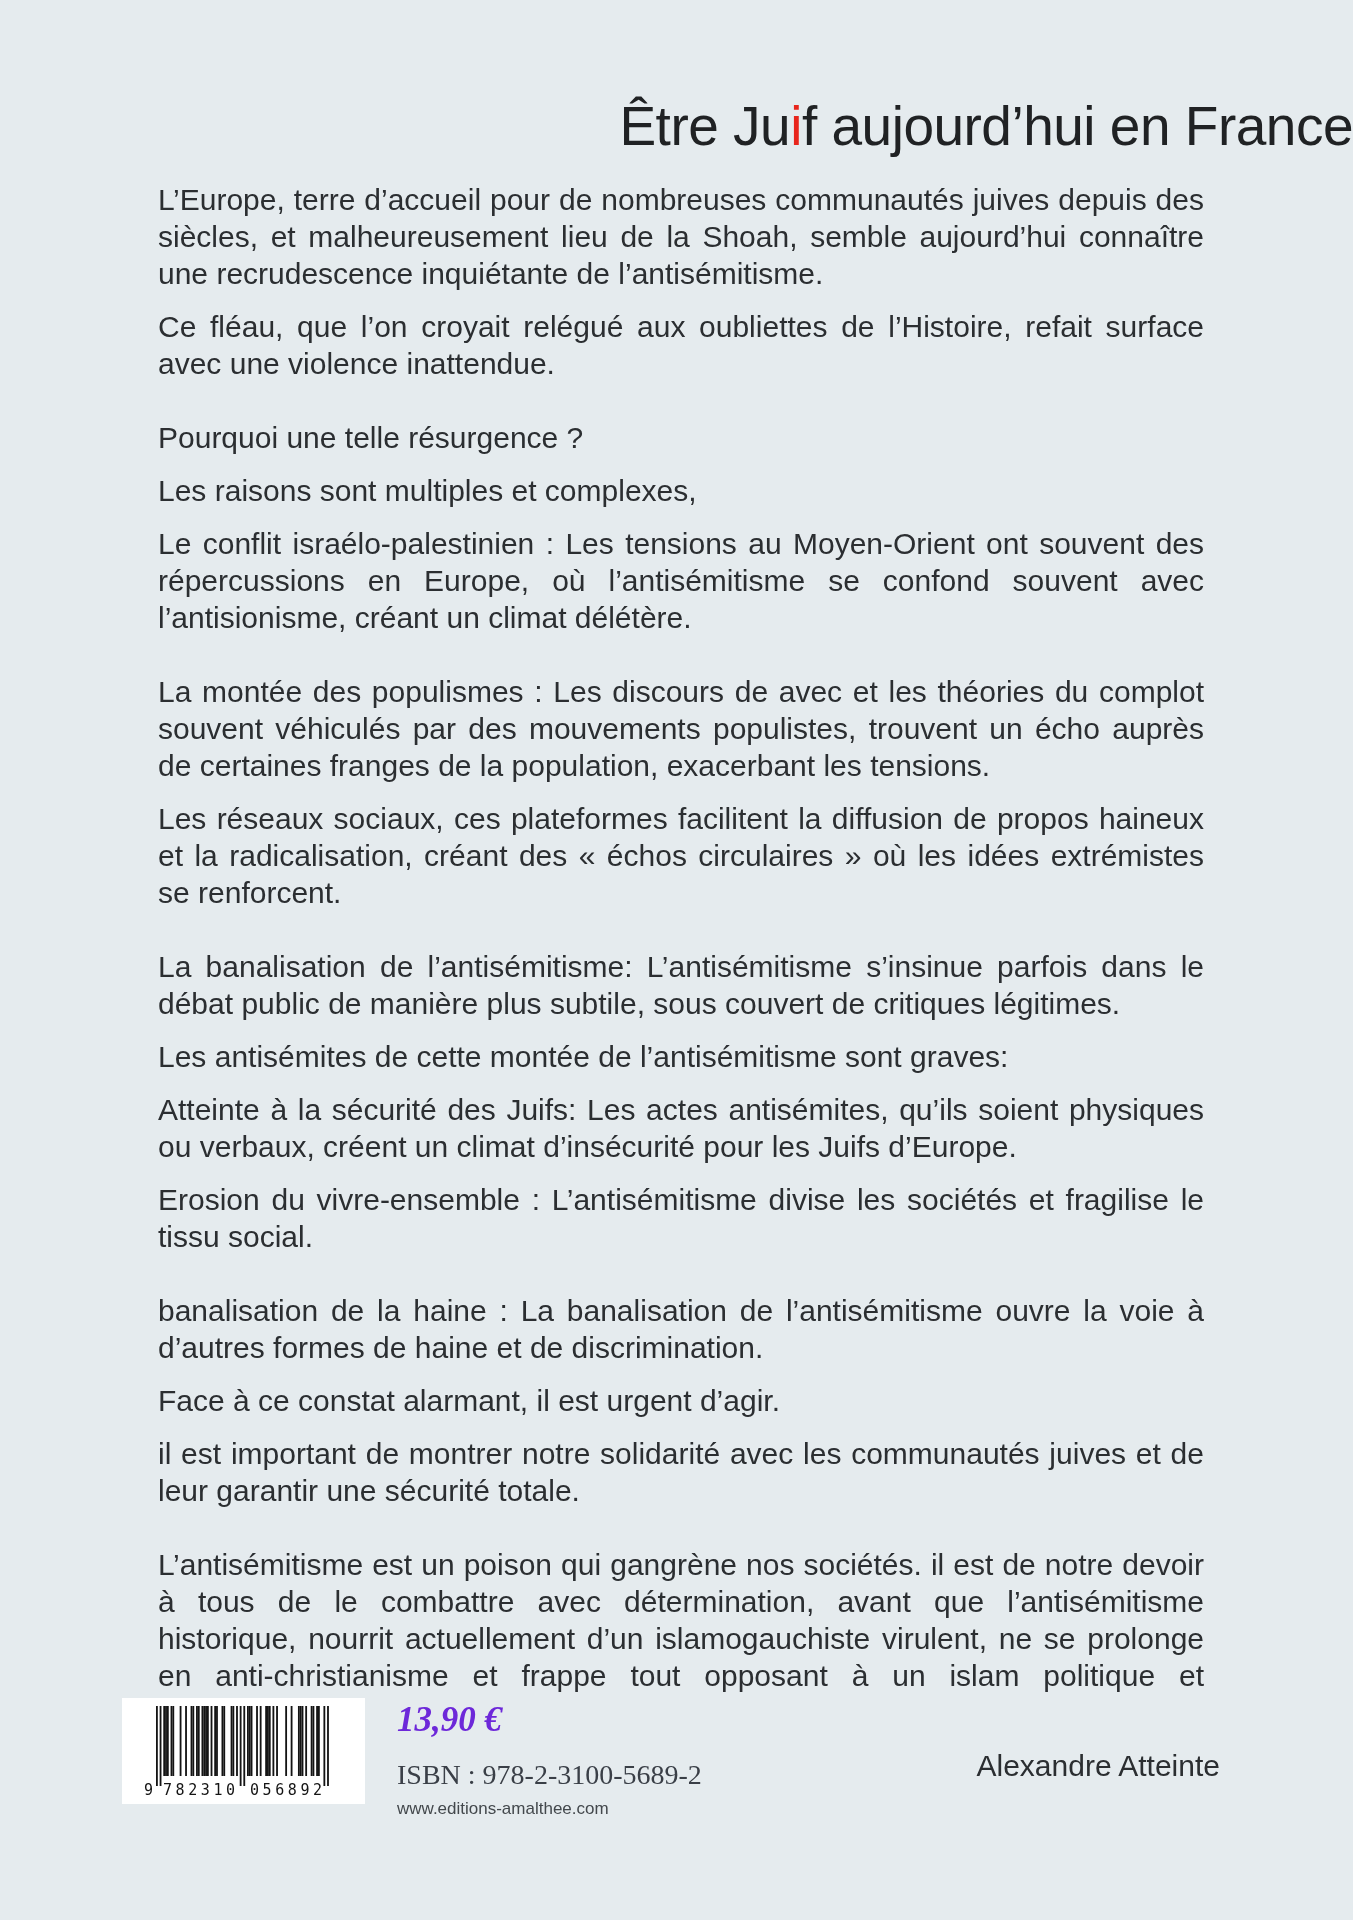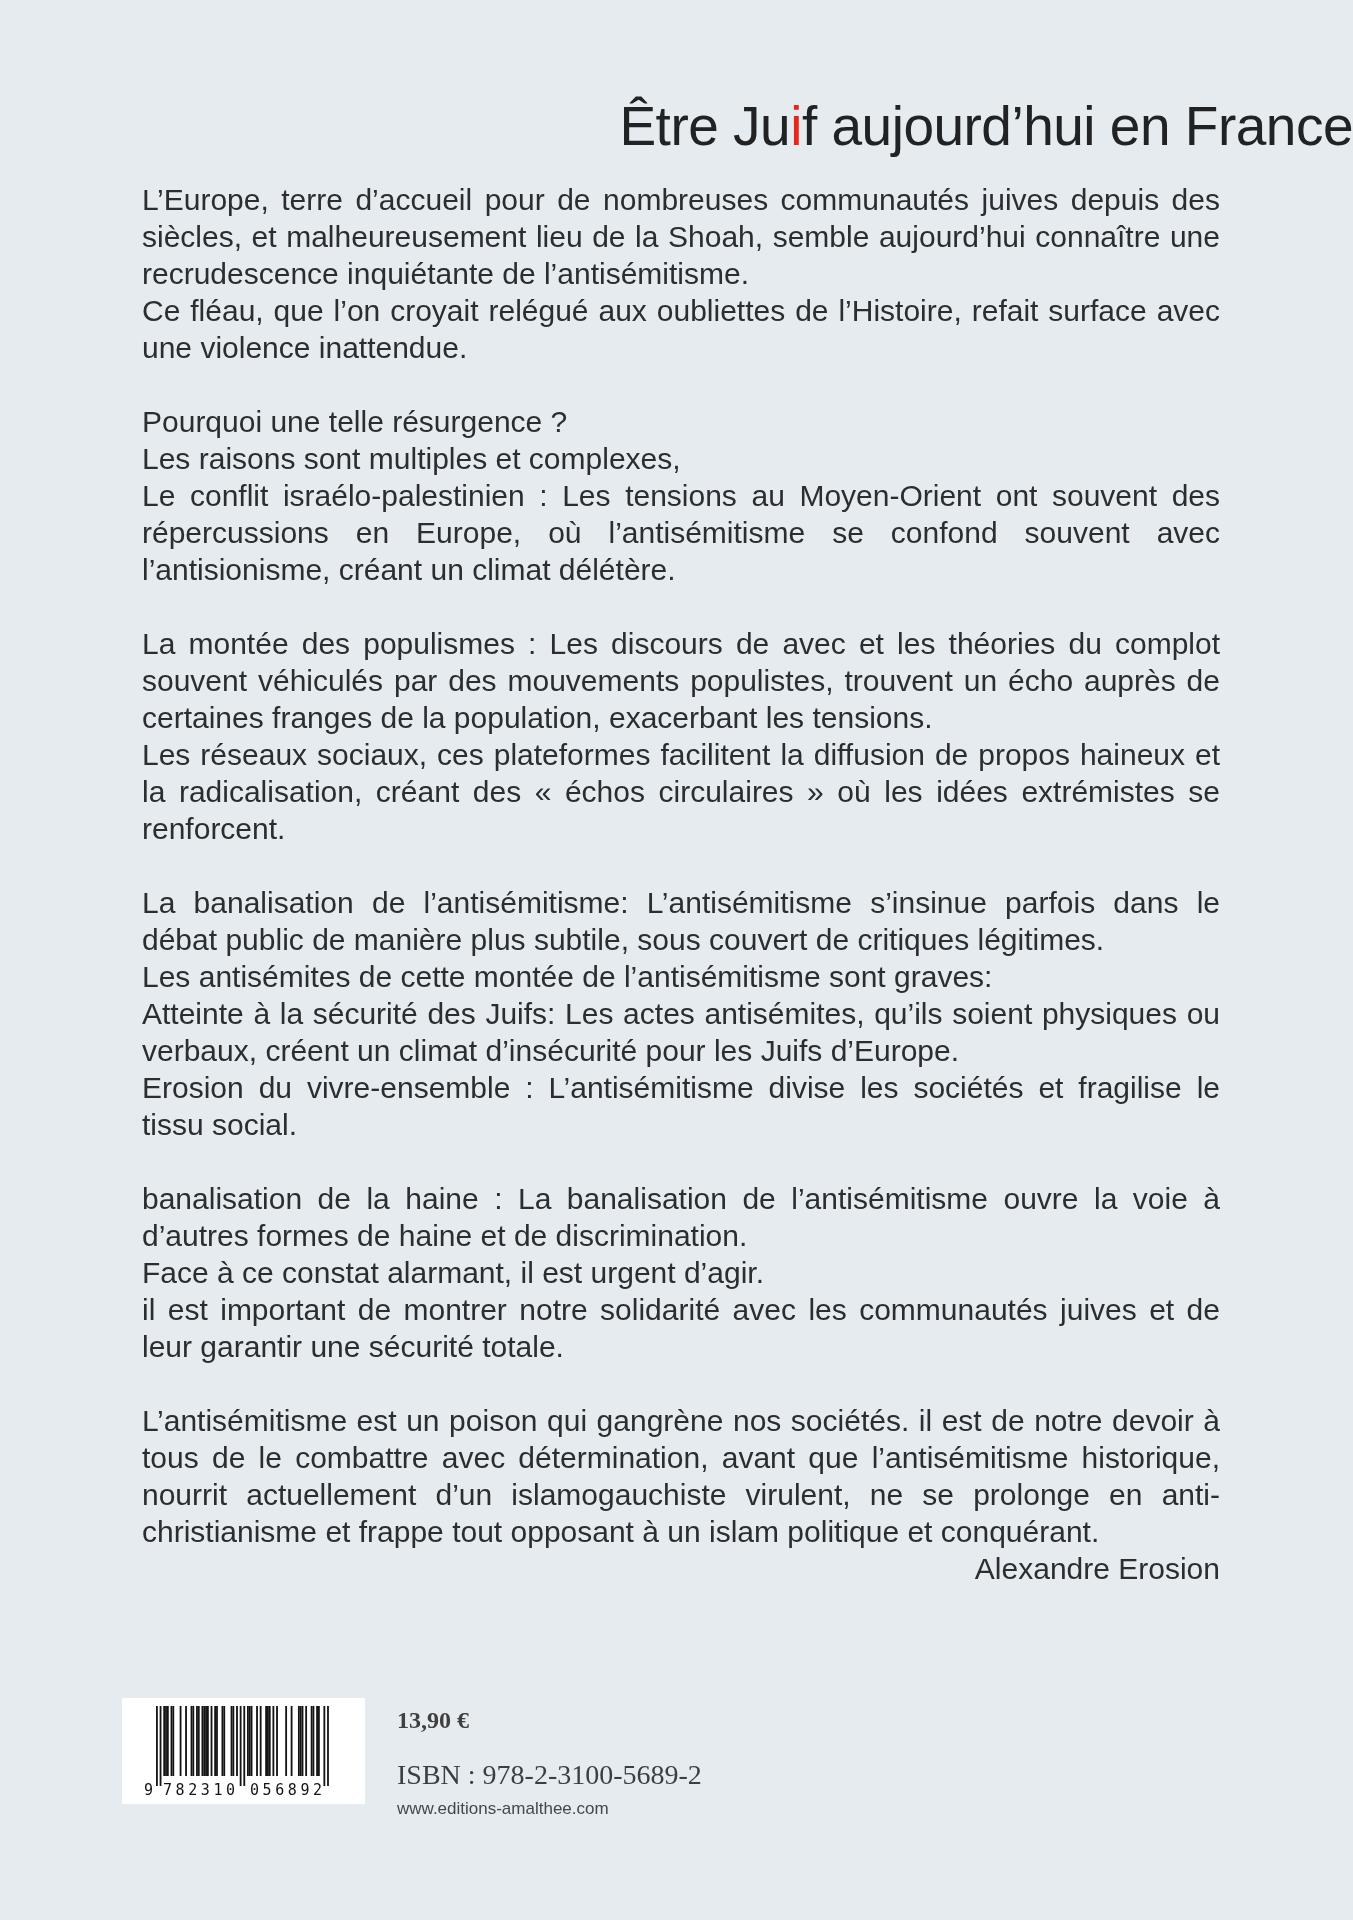--- a/index.html
+++ b/index.html
@@ -23,21 +23,21 @@
     letter-spacing:-0.5px;
     color:#202224;
   }
   .body-block{
     margin:24px 133px 0 142px;
     font-size:30px;
     line-height:37px;
     color:#2b2e31;
     text-align:justify;
   }
-  .body-block p{margin:0;}
+  .body-block p{margin:16px;}
   .body-block p.gap{margin-top:37px;}
   .author{
     text-align:right;
     font-size:30px;
     line-height:37px;
     color:#2b2e31;
   }
   .footer{
     position:absolute;
     left:122px;top:1698px;
@@ -54,23 +54,24 @@
     font-size:15px;
     fill:#141414;
   }
   .pub-info{
     margin-left:32px;
     padding-top:2px;
   }
   .price{
     font-family:"Liberation Serif", serif;
     font-weight:700;
-    font-size:24px;
+    font-size:35px;
     line-height:40px;
-    color:#404040;
+    color:#6d28d9;
+    font-style:italic;
   }
   .isbn{
     font-family:"Liberation Serif", serif;
     font-weight:400;
     font-size:28px;
     line-height:34px;
     margin-top:18px;
     color:#3a3f47;
   }
   .website{
@@ -99,21 +100,21 @@
         <p>Les réseaux sociaux, ces plateformes facilitent la diffusion de propos haineux et la radicalisation, créant des « échos circulaires » où les idées extrémistes se renforcent.</p>
         <p class="gap">La banalisation de l’antisémitisme: L’antisémitisme s’insinue parfois dans le débat public de manière plus subtile, sous couvert de critiques légitimes.</p>
         <p>Les antisémites de cette montée de l’antisémitisme sont graves:</p>
         <p>Atteinte à la sécurité des Juifs: Les actes antisémites, qu’ils soient physiques ou verbaux, créent un climat d’insécurité pour les Juifs d’Europe.</p>
         <p>Erosion du vivre-ensemble : L’antisémitisme divise les sociétés et fragilise le tissu social.</p>
         <p class="gap">banalisation de la haine : La banalisation de l’antisémitisme ouvre la voie à d’autres formes de haine et de discrimination.</p>
         <p>Face à ce constat alarmant, il est urgent d’agir.</p>
         <p>il est important de montrer notre solidarité avec les communautés juives et de leur garantir une sécurité totale.</p>
         <p class="gap">L’antisémitisme est un poison qui gangrène nos sociétés. il est de notre devoir à tous de le combattre avec détermination, avant que l’antisémitisme historique, nourrit actuellement d’un islamogauchiste virulent, ne se prolonge en anti-christianisme et frappe tout opposant à un islam politique et conquérant.</p>
       </div>
-    <div class="author">Alexandre Erosion</div>
+    <div class="author">Alexandre Atteinte</div>
   </div>
 
   <div class="footer">
     <div class="barcode-box">
       <svg id="barcode" width="243" height="106" viewBox="0 0 243 106" aria-hidden="true">
           <rect x="34.00" y="8" width="1.82" height="80" fill="#141414"></rect>
           <rect x="37.64" y="8" width="1.82" height="80" fill="#141414"></rect>
           <rect x="41.28" y="8" width="1.82" height="70" fill="#141414"></rect>
           <rect x="43.10" y="8" width="1.82" height="70" fill="#141414"></rect>
           <rect x="44.92" y="8" width="1.82" height="70" fill="#141414"></rect>

